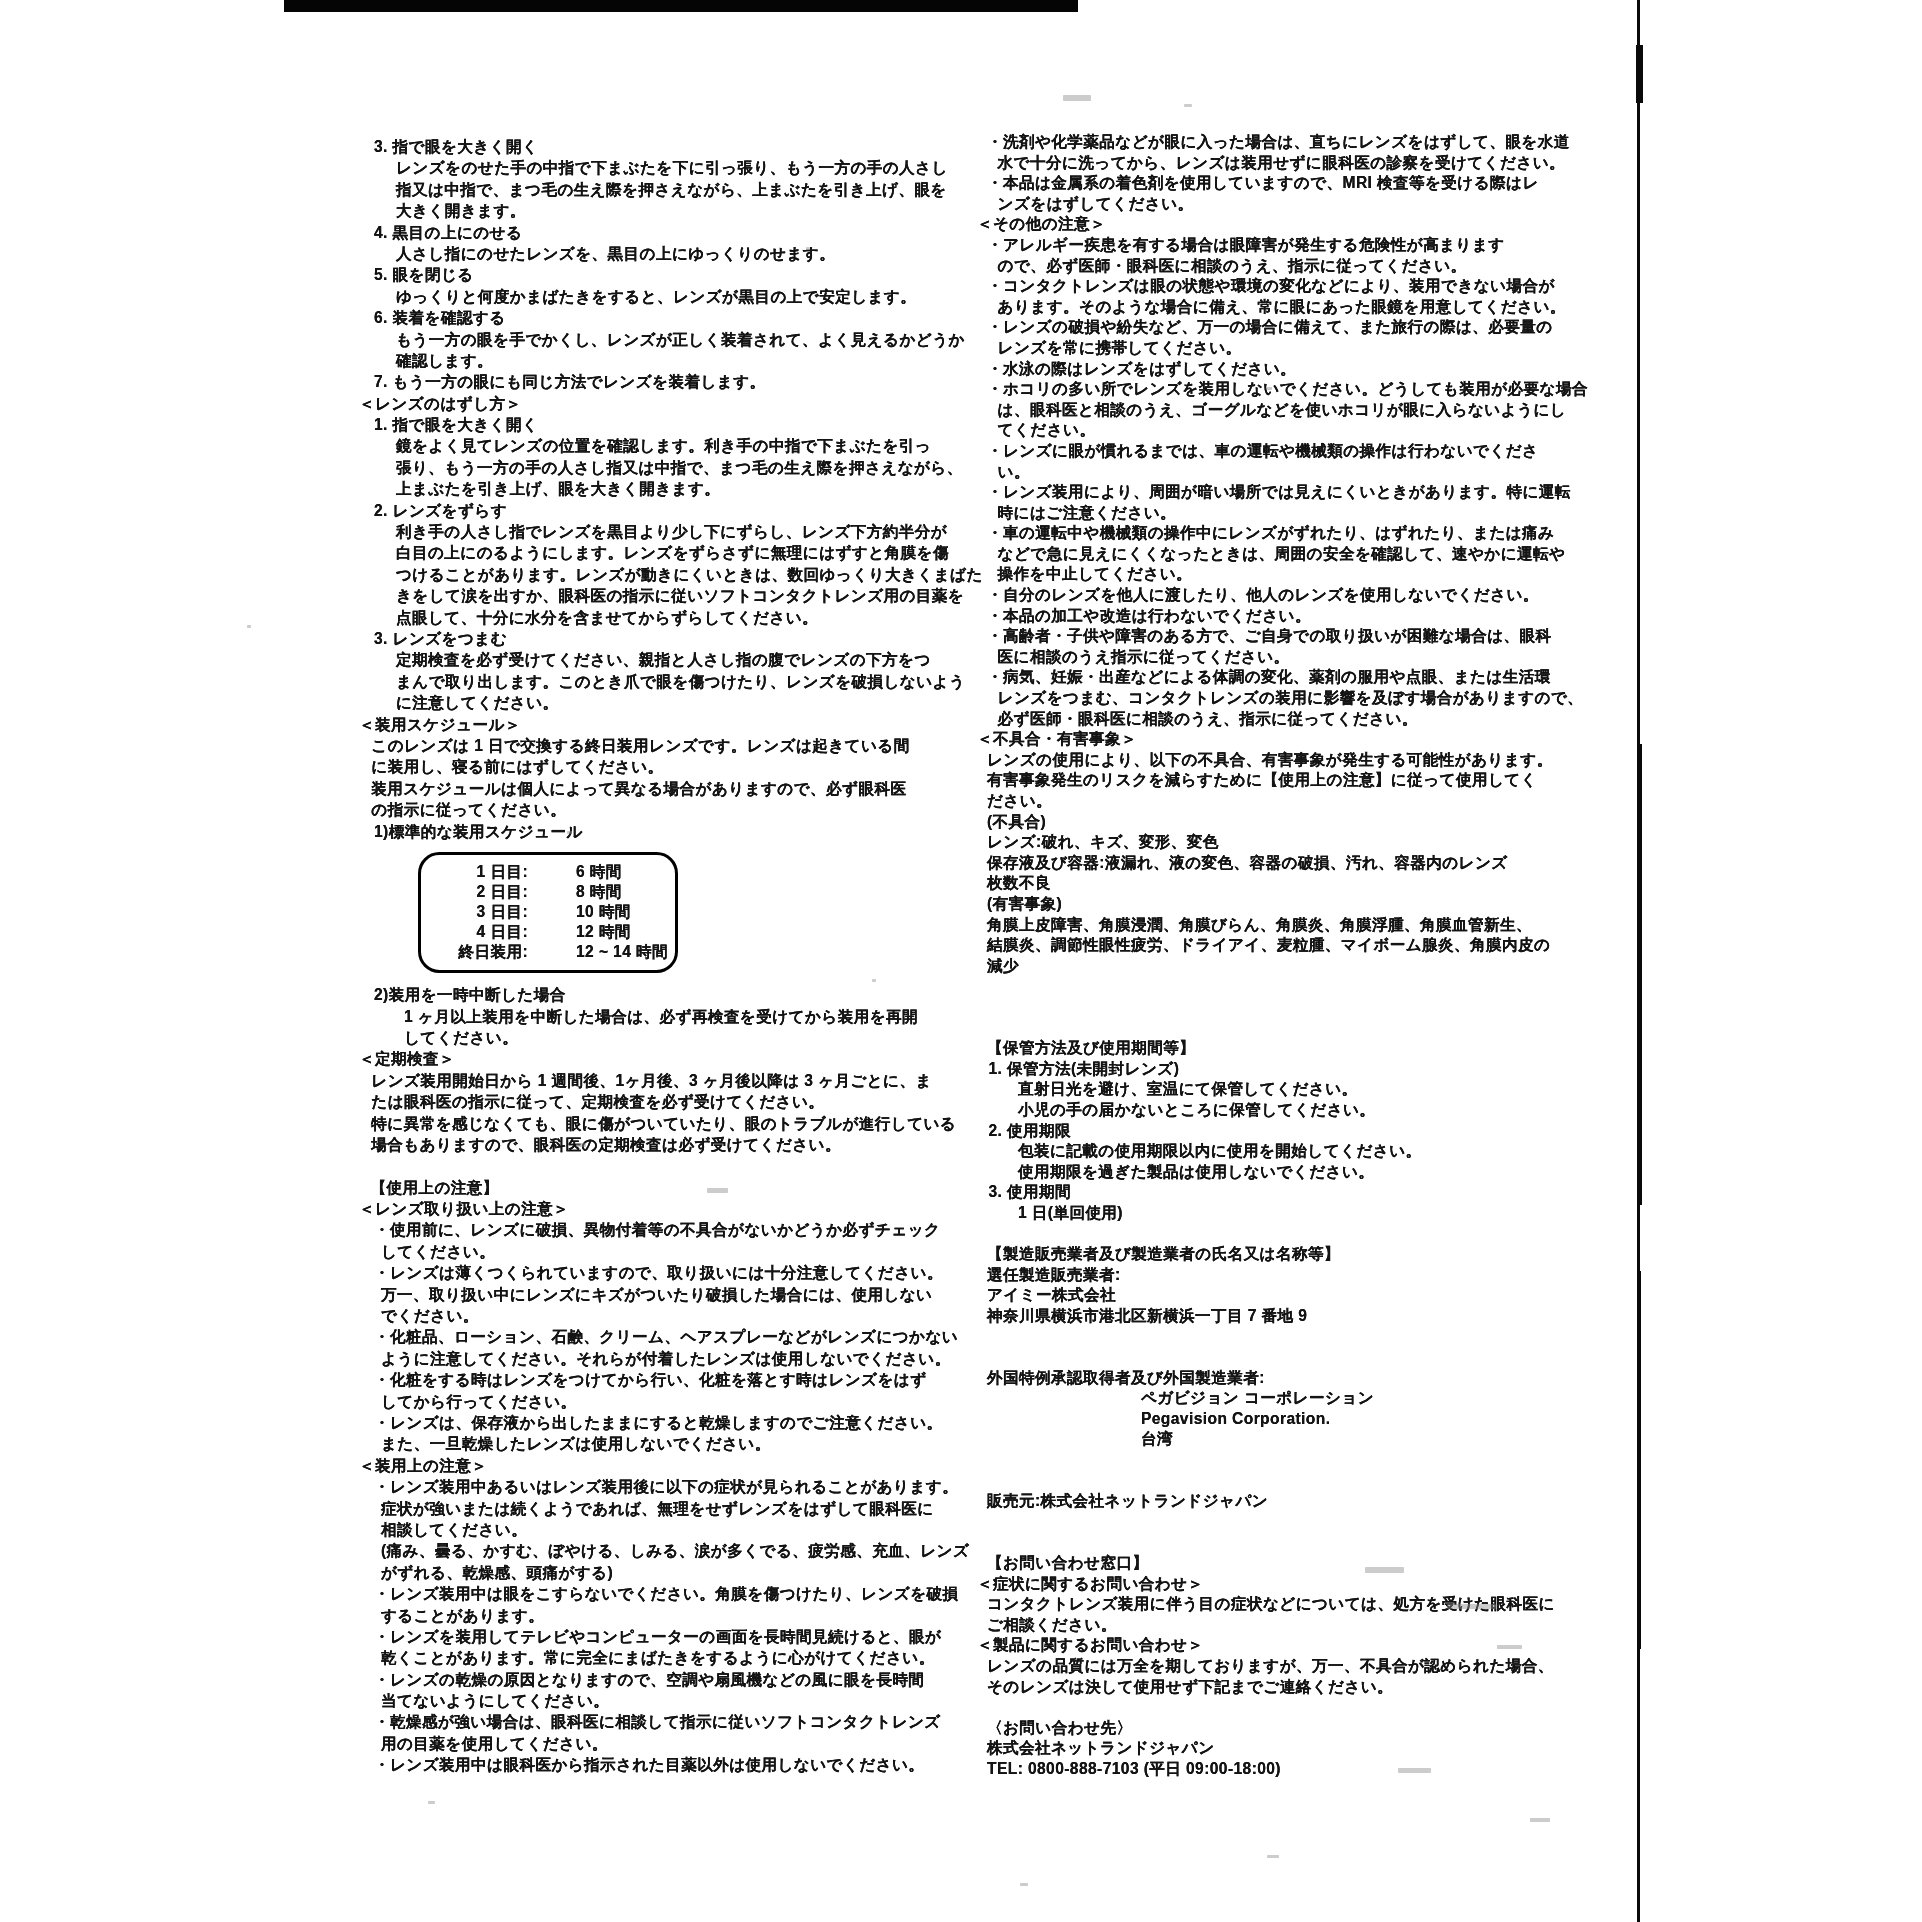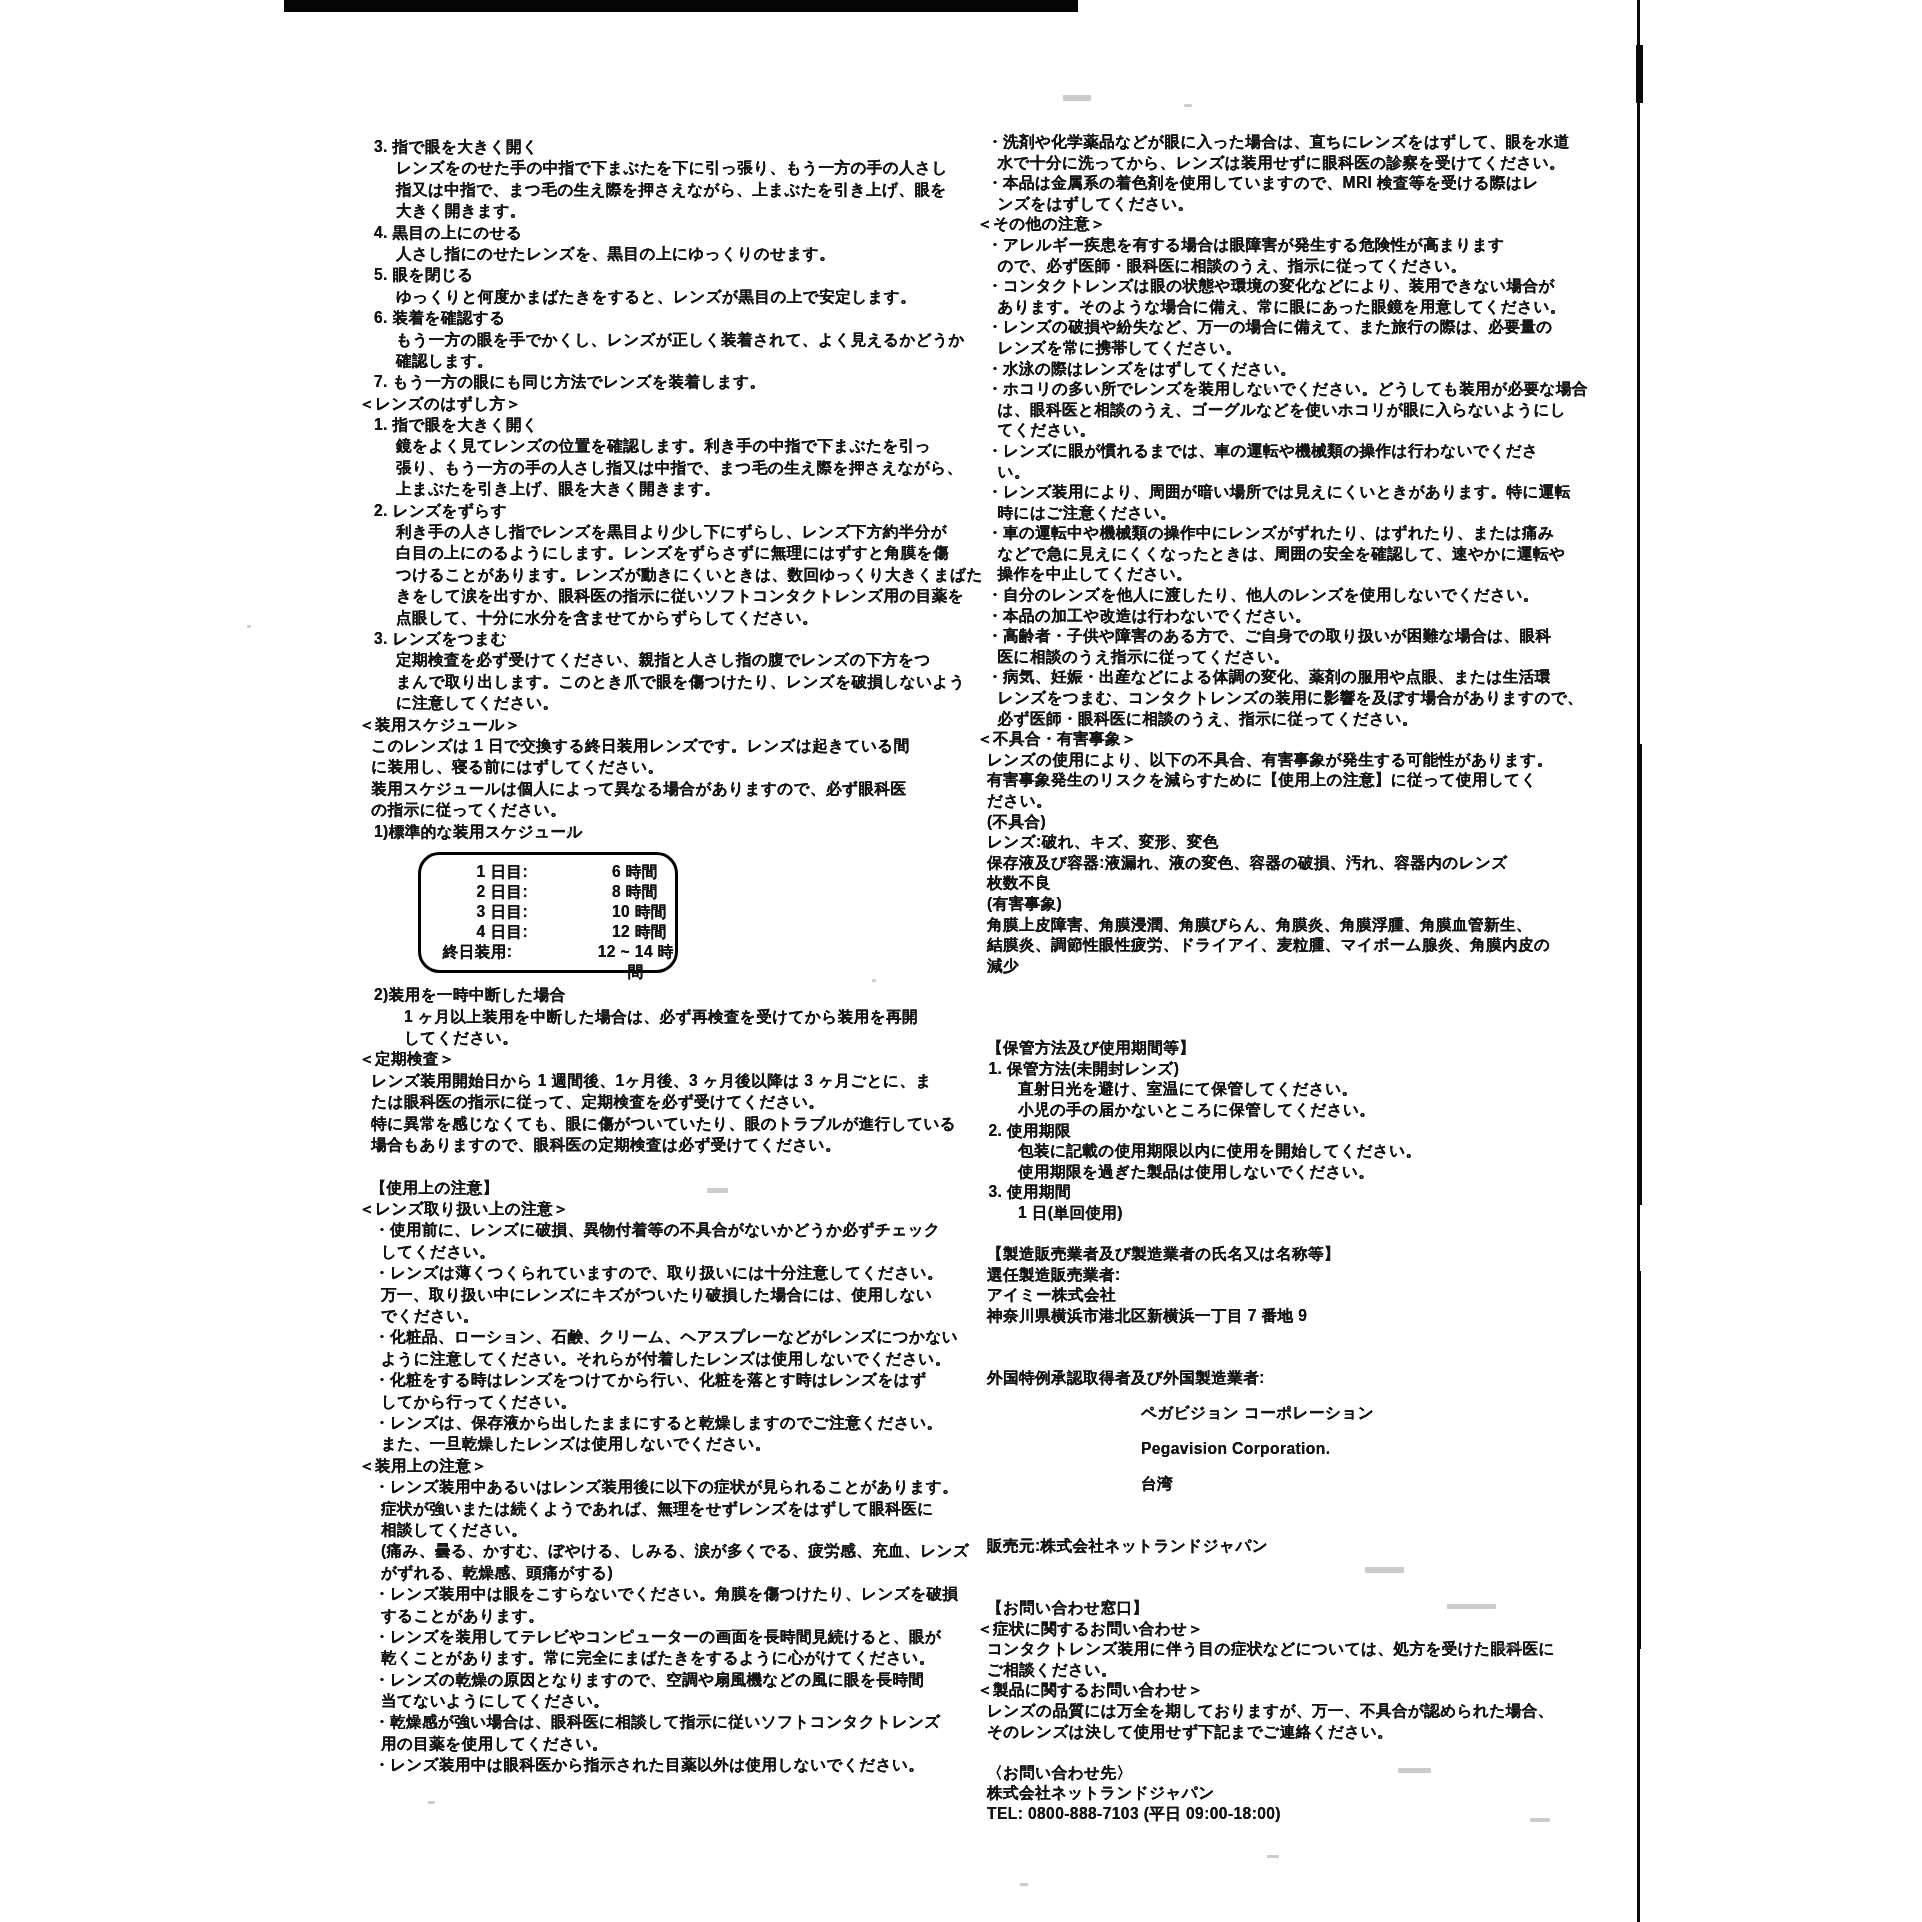--- a/index.html
+++ b/index.html
@@ -36,29 +36,29 @@
   .k-sp{padding-left:45px;}
   .k-blank{padding-left:0;}
   
   .right .k-h{padding-left:0;}
   .right .k-H{padding-left:10px;}
   .right .k-b{padding-left:10px;}
   .right .k-bc{padding-left:20.6px;}
   .right .k-p{padding-left:10px;}
   .right .k-n{padding-left:11.5px;}
   .right .k-nc{padding-left:41px;}
-  .right .k-pega{padding-left:164px;margin-top:15px;}
+  .right .k-pega{padding-left:164px;}
   
   .sched-box{
     margin:10px 0 11.5px 59px;width:260px;
     border:3.3px solid #000;border-radius:21.4px;
     padding:7.4px 0 7.4px 0;box-sizing:border-box;
   }
   .srow{display:flex;line-height:20px;height:20px;font-size:15.6px;font-weight:600;
-        text-shadow:0 0 0.4px #000;letter-spacing:0.4px;gap:36px;}
+        text-shadow:0 0 0.4px #000;letter-spacing:0.4px;}
   .srow .slabel{width:107px;text-align:right;}
   .srow .svalue{margin-left:48px;text-align:center;}
 </style>
 </head>
 <body style="background: rgb(255, 255, 255); color: rgb(20, 20, 20);">
 
 <div class="page">
   <div class="top-bar"></div>
   <div class="top-bar2"></div>
   <div class="edge-line"></div>

